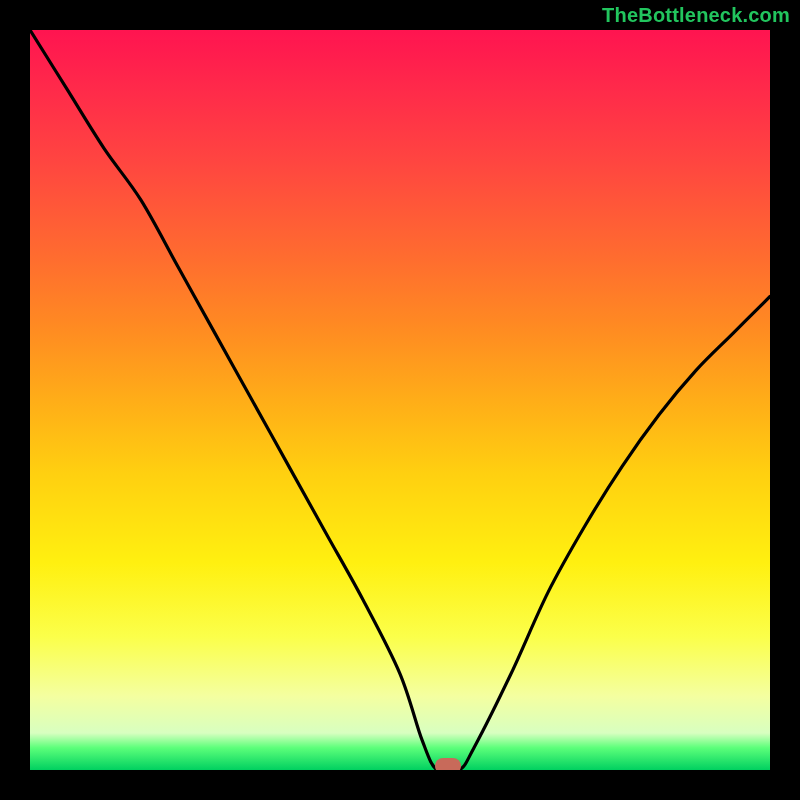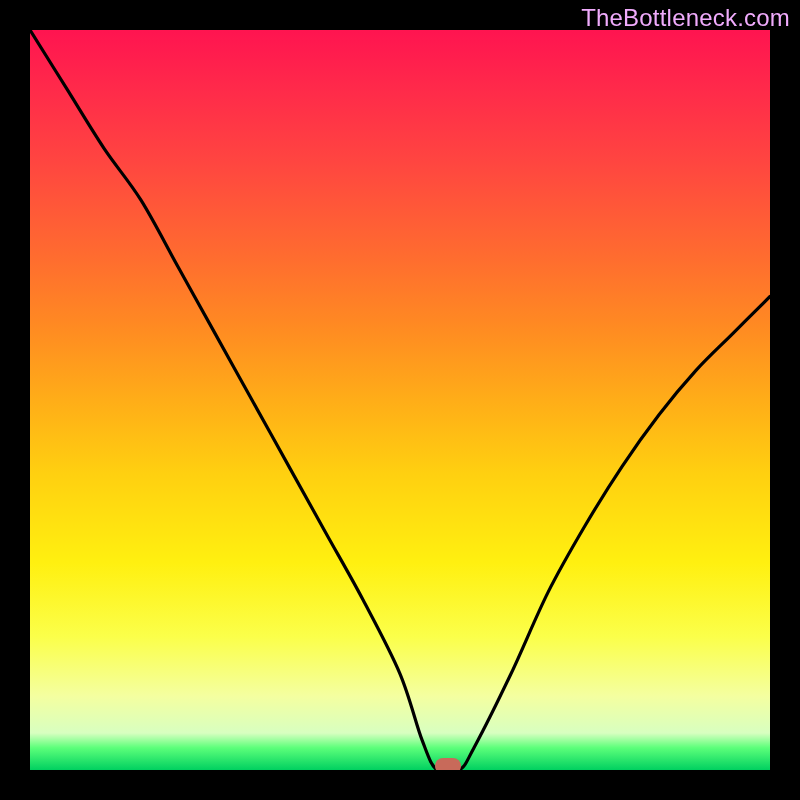--- a/index.html
+++ b/index.html
@@ -14,23 +14,23 @@
   .frame {
     position: relative;
     width: 800px;
     height: 800px;
     background: #000;
   }
   .watermark {
     position: absolute;
     top: 4px;
     right: 10px;
-    color: #f0abfc;
-    font-size: 24px;
-    font-weight: 400;
+    color: #22c55e;
+    font-size: 20px;
+    font-weight: 700;
     letter-spacing: 0.2px;
     z-index: 10;
   }
   .plot-area {
     position: absolute;
     left: 30px;
     top: 30px;
     width: 740px;
     height: 740px;
     overflow: hidden;

